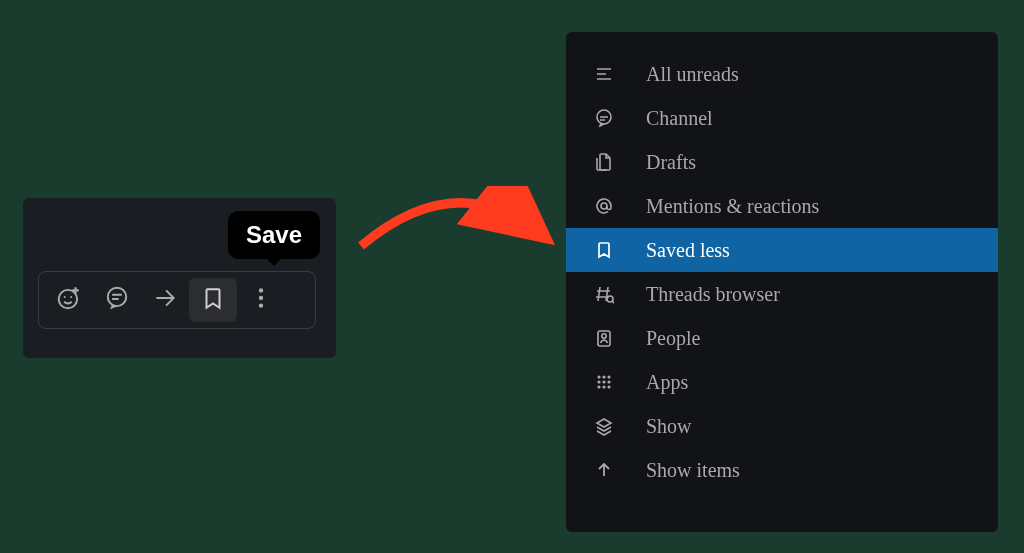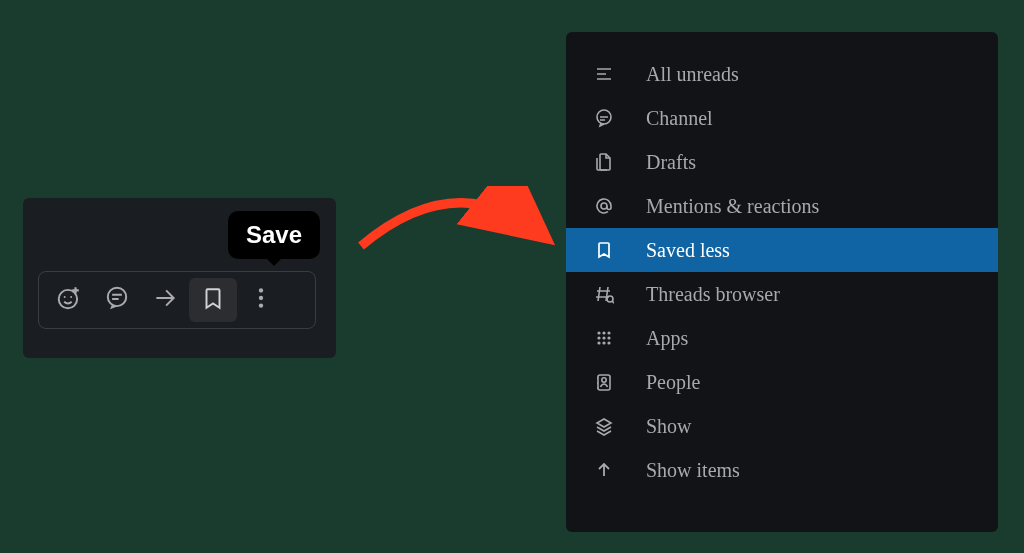--- a/index.html
+++ b/index.html
@@ -230,48 +230,48 @@
       <svg viewBox="0 0 20 20" fill="none" stroke="currentColor" stroke-width="1.6">
           <path d="M6 3l-2 14M14 3l-2 14M3 7h13M2 13h13"></path>
           <circle cx="16" cy="15" r="3"></circle>
           <path d="M18.2 17.2l2 2"></path>
         </svg>
     </span>
     <span class="label">Threads browser</span>
   </div>
   <div class="sidebar-item">
     <span class="sicon">
+      <svg viewBox="0 0 20 20" fill="none" stroke="currentColor" stroke-width="1.6">
+          <rect x="4" y="3" width="12" height="15" rx="2"></rect>
+          <circle cx="10" cy="8" r="2.2"></circle>
+          <path d="M6.5 15c.8-2 2-3 3.5-3s2.7 1 3.5 3"></path>
+          <path d="M4 6h-1M4 11h-1M4 16h-1"></path>
+        </svg>
+    </span>
+    <span class="label">People</span>
+  </div>
+  <div class="sidebar-item">
+    <span class="sicon">
       <svg viewBox="0 0 20 20" fill="currentColor">
           <circle cx="5" cy="5" r="1.6"></circle>
           <circle cx="10" cy="5" r="1.6"></circle>
           <circle cx="15" cy="5" r="1.6"></circle>
           <circle cx="5" cy="10" r="1.6"></circle>
           <circle cx="10" cy="10" r="1.6"></circle>
           <circle cx="15" cy="10" r="1.6"></circle>
           <circle cx="5" cy="15" r="1.6"></circle>
           <circle cx="10" cy="15" r="1.6"></circle>
           <circle cx="15" cy="15" r="1.6"></circle>
         </svg>
     </span>
     <span class="label">Apps</span>
   </div>
   <div class="sidebar-item">
     <span class="sicon">
       <svg viewBox="0 0 20 20" fill="none" stroke="currentColor" stroke-width="1.6">
-          <rect x="4" y="3" width="12" height="15" rx="2"></rect>
-          <circle cx="10" cy="8" r="2.2"></circle>
-          <path d="M6.5 15c.8-2 2-3 3.5-3s2.7 1 3.5 3"></path>
-          <path d="M4 6h-1M4 11h-1M4 16h-1"></path>
-        </svg>
-    </span>
-    <span class="label">People</span>
-  </div>
-  <div class="sidebar-item">
-    <span class="sicon">
-      <svg viewBox="0 0 20 20" fill="none" stroke="currentColor" stroke-width="1.6">
           <path d="M10 3l7 4-7 4-7-4z"></path>
           <path d="M3 11l7 4 7-4"></path>
           <path d="M3 15l7 4 7-4"></path>
         </svg>
     </span>
     <span class="label">Show</span>
   </div>
   <div class="sidebar-item">
     <span class="sicon">
       <svg viewBox="0 0 20 20" fill="none" stroke="currentColor" stroke-width="1.8">

